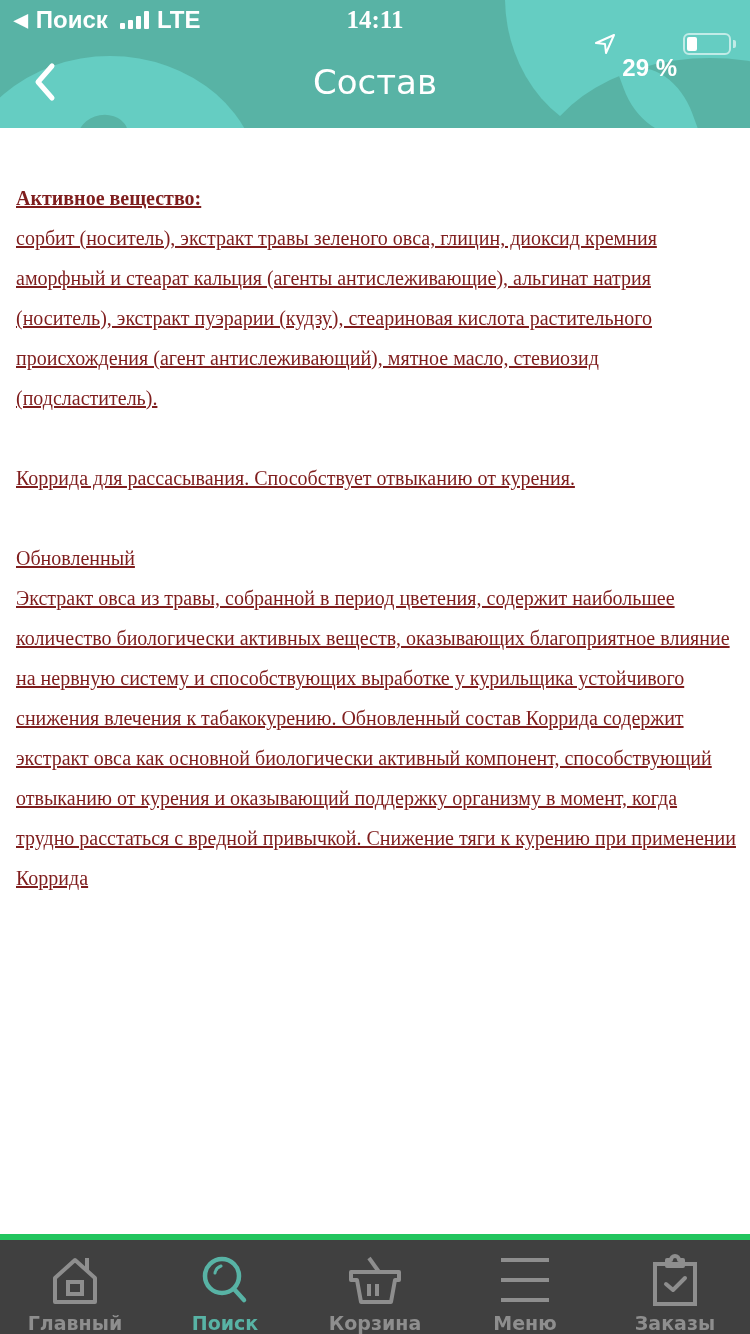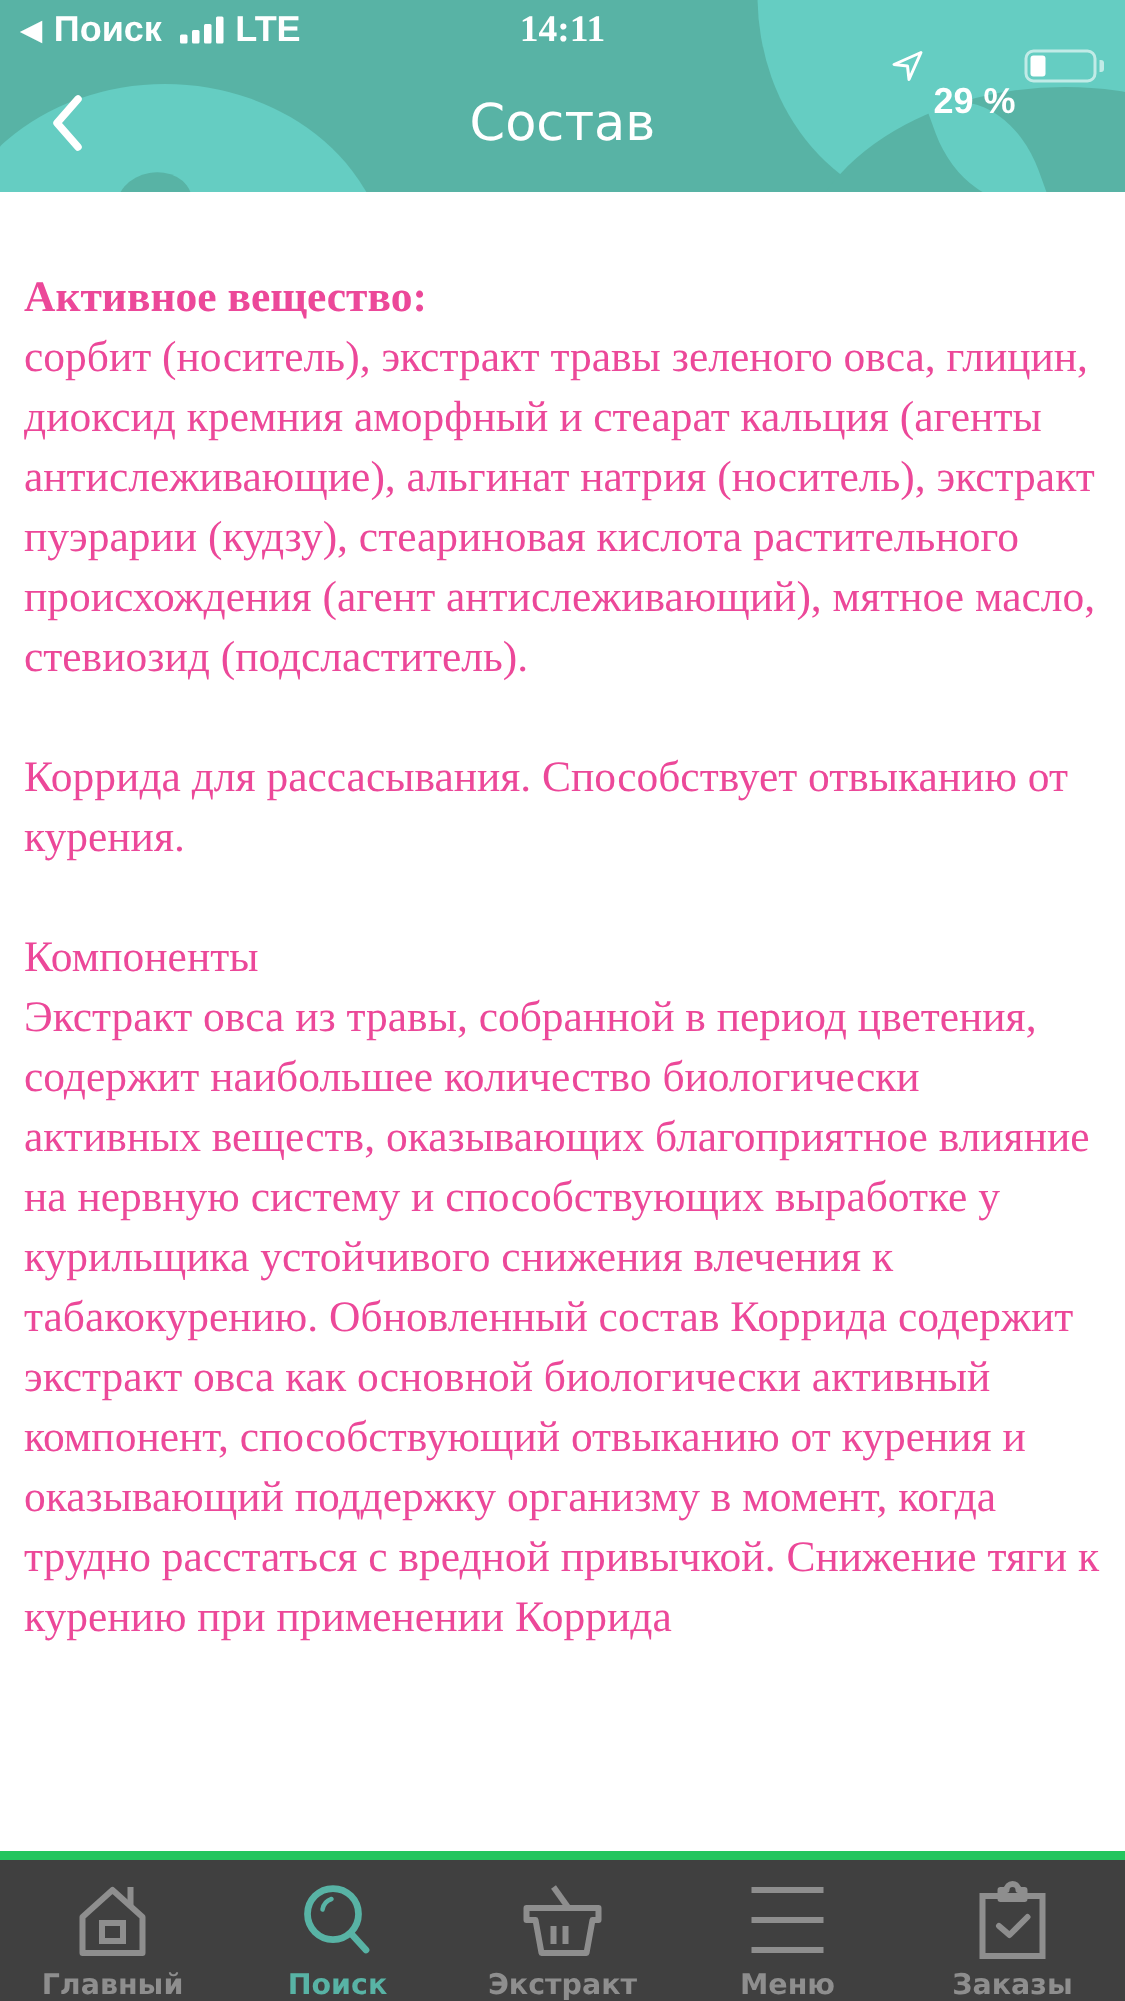--- a/index.html
+++ b/index.html
@@ -57,21 +57,21 @@
     .navbar { position: absolute; left: 0; top: 40px; width: 636px; height: 88px; }
     .back-btn { position: absolute; left: 30px; top: 22px; width: 40px; height: 40px; }
     .nav-title {
       position: absolute; left: 0; width: 750px; top: 22px; text-align: center;
       color: #fff; font-size: 34px; font-family: "DejaVu Sans", sans-serif; font-weight: normal;
     }
 
     
     .content {
       position: absolute; left: 16px; top: 178px; width: 722px; height: 1055px; overflow: hidden;
-      font-family: "Liberation Serif", serif; font-size: 29px; line-height: 40px; color: #ec4899;
+      font-family: "Liberation Serif", serif; font-size: 20px; line-height: 40px; color: #7f1d1d; text-decoration: underline;
     }
     .content .h { font-weight: bold; }
     .content .gap { height: 40px; }
 
     
     .tabbar {
       position: absolute; left: 0; top: 1234px; width: 750px; height: 124px;
       background: #404040; border-top: 6px solid #22c55e; display: flex;
     }
     .tab { flex: 1; display: flex; flex-direction: column; align-items: center; padding-top: 14px; }
@@ -125,21 +125,21 @@
       <div class="nav-title">Состав</div>
     </div>
   </div>
 
   <div class="content">
     <div class="h">Активное вещество:</div>
     <div>сорбит (носитель), экстракт травы зеленого овса, глицин, диоксид кремния аморфный и стеарат кальция (агенты антислеживающие), альгинат натрия (носитель), экстракт пуэрарии (кудзу), стеариновая кислота растительного происхождения (агент антислеживающий), мятное масло, стевиозид (подсластитель).</div>
     <div class="gap"></div>
     <div>Коррида для рассасывания. Способствует отвыканию от курения.</div>
     <div class="gap"></div>
-    <div>Компоненты</div>
+    <div>Обновленный</div>
     <div>Экстракт овса из травы, собранной в период цветения, содержит наибольшее количество биологически активных веществ, оказывающих благоприятное влияние на нервную систему и способствующих выработке у курильщика устойчивого снижения влечения к табакокурению. Обновленный состав Коррида содержит экстракт овса как основной биологически активный компонент, способствующий отвыканию от курения и оказывающий поддержку организму в момент, когда трудно расстаться с вредной привычкой. Снижение тяги к курению при применении Коррида</div>
   </div>
 
   <div class="tabbar">
     <div class="tab">
       <svg viewBox="0 0 60 52">
         <path d="M10 24 L30 6 L50 24 L50 48 L10 48 Z" fill="none" stroke="#8e8e8e" stroke-width="4" stroke-linejoin="round"></path>
         <line x1="42" y1="4" x2="42" y2="16" stroke="#8e8e8e" stroke-width="4"></line>
         <rect x="23" y="28" width="14" height="12" fill="none" stroke="#8e8e8e" stroke-width="4"></rect>
       </svg>
@@ -153,21 +153,21 @@
       </svg>
       <span class="tab-label">Поиск</span>
     </div>
     <div class="tab">
       <svg viewBox="0 0 60 52">
         <line x1="24" y1="4" x2="34" y2="18" stroke="#8e8e8e" stroke-width="4"></line>
         <path d="M6 18 L54 18 L54 26 L50 26 L46 48 L16 48 L12 26 L6 26 Z" fill="none" stroke="#8e8e8e" stroke-width="4" stroke-linejoin="round"></path>
         <line x1="24" y1="30" x2="24" y2="42" stroke="#8e8e8e" stroke-width="4"></line>
         <line x1="32" y1="30" x2="32" y2="42" stroke="#8e8e8e" stroke-width="4"></line>
       </svg>
-      <span class="tab-label">Экстракт</span>
+      <span class="tab-label">Корзина</span>
     </div>
     <div class="tab">
       <svg viewBox="0 0 60 52">
         <line x1="6" y1="6" x2="54" y2="6" stroke="#8e8e8e" stroke-width="4"></line>
         <line x1="6" y1="26" x2="54" y2="26" stroke="#8e8e8e" stroke-width="4"></line>
         <line x1="6" y1="46" x2="54" y2="46" stroke="#8e8e8e" stroke-width="4"></line>
       </svg>
       <span class="tab-label">Меню</span>
     </div>
     <div class="tab">

